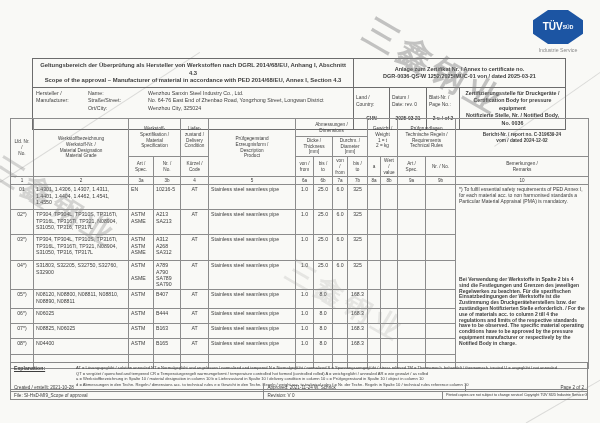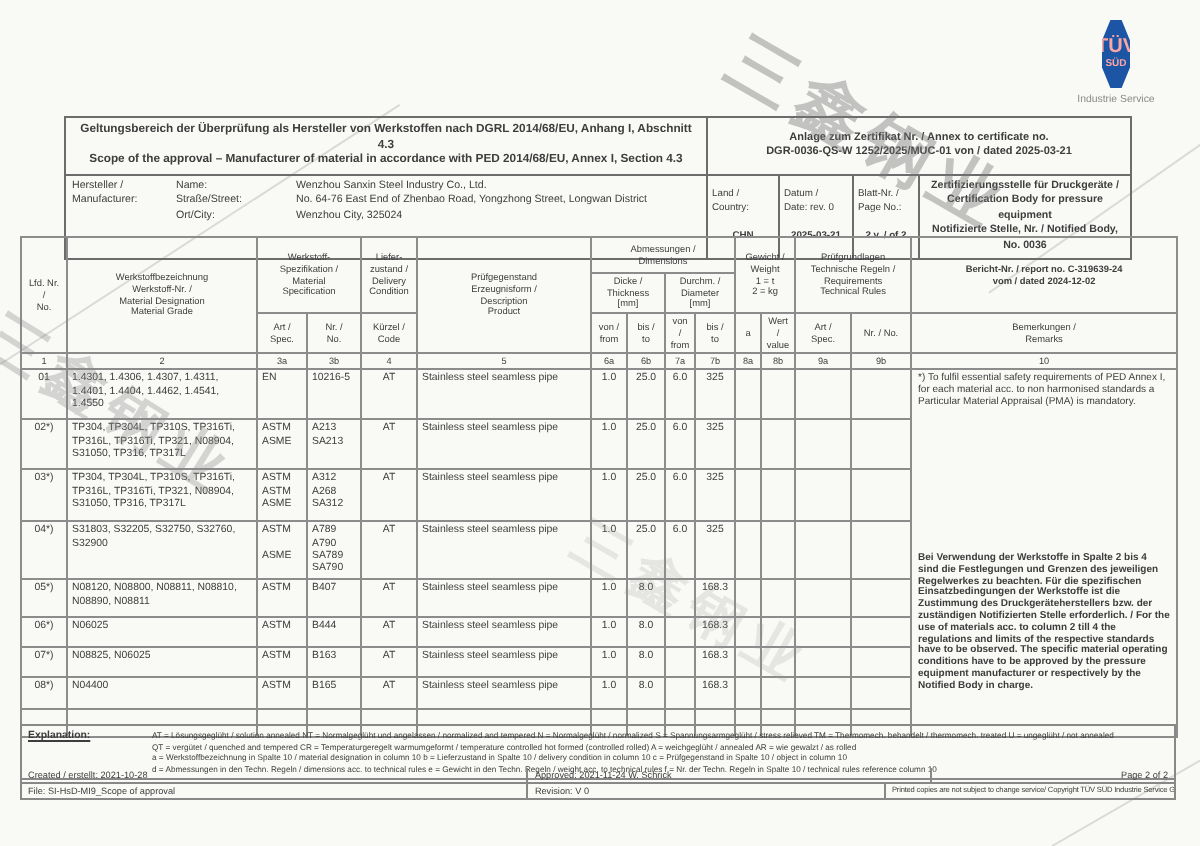--- a/index.html
+++ b/index.html
@@ -10,23 +10,23 @@
       pointer-events:none;z-index:6;letter-spacing:5px;white-space:nowrap;}
   .wm1{left:378px;top:8px;font-size:34px;color:rgba(120,120,120,.42);transform:rotate(30deg);transform-origin:left top;}
   .wm2{left:6px;top:148px;font-size:30px;color:rgba(135,135,135,.33);transform:rotate(32deg);transform-origin:left top;}
   .wm3{left:298px;top:252px;font-size:28px;color:rgba(150,150,150,.20);transform:rotate(30deg);transform-origin:left top;}
   .artline{position:absolute;height:1px;background:rgba(160,160,160,.35);z-index:0;}
   .a1{width:250px;left:-30px;top:120px;transform:rotate(-33deg);}
   .a2{width:160px;left:480px;top:100px;transform:rotate(-35deg);}
   .a3{width:90px;left:520px;top:400px;transform:rotate(-30deg);}
   
   .logo{position:absolute;top:10px;right:14px;width:56px;text-align:center;z-index:2;}
-  .octagon{width:14px;height:34px;margin:0 auto;background:#1c55a3;
+  .octagon{width:50px;height:34px;margin:0 auto;background:#1c55a3;
            clip-path:polygon(30% 0,70% 0,100% 30%,100% 70%,70% 100%,30% 100%,0 70%,0 30%);
-           display:flex;flex-direction:column;align-items:center;justify-content:center;color:#fca5a5;}
+           display:flex;flex-direction:row;align-items:center;justify-content:center;color:#ffffff;}
   .octagon .tuv{font-size:10px;font-weight:bold;line-height:1;}
   .octagon .sud{font-size:5px;font-weight:bold;line-height:1.2;}
   .logo .caption{font-size:5.2px;color:#8a8a8a;margin-top:3px;}
   
   .hdr{position:absolute;left:32px;top:58px;width:534px;display:flex;flex-wrap:wrap;z-index:1;}
   .title-box{width:322px;border:1px solid #6c6c6c;box-sizing:border-box;padding:3px 6px 2px;
              text-align:center;font-size:5.9px;font-weight:bold;line-height:1.3;}
   .annex-box{width:212px;border:1px solid #6c6c6c;border-left:none;box-sizing:border-box;padding:2px 4px;
              text-align:center;font-size:5.5px;font-weight:bold;line-height:1.35;
              display:flex;flex-direction:column;justify-content:center;}

